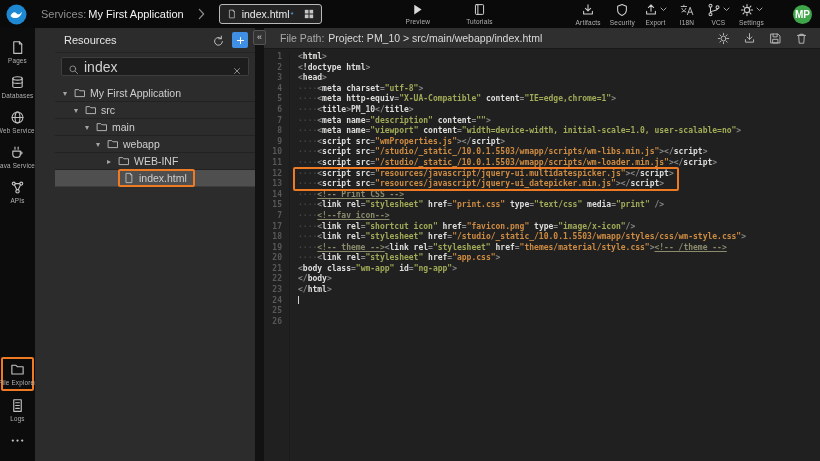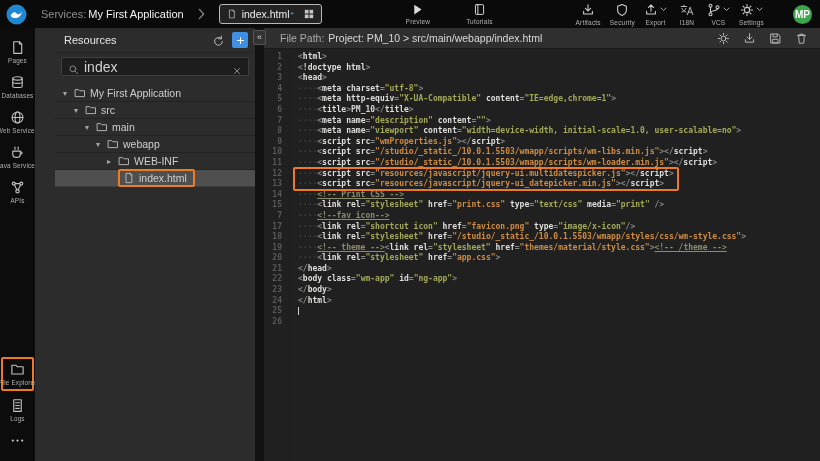--- a/index.html
+++ b/index.html
@@ -495,21 +495,20 @@
             <div class="code-line"><span class="ln"><span class="tok-w">····</span><span class="tok-p">&lt;</span><span class="tok-t">script</span><span class="tok-a"> src</span><span class="tok-p">=</span><span class="tok-u">"/studio/_static_/10.0.1.5503/wmapp/scripts/wm-loader.min.js"</span><span class="tok-p">&gt;&lt;/</span><span class="tok-t">script</span><span class="tok-p">&gt;</span></span></div>
             <div class="code-line"><span class="ln"><span class="tok-w">····</span><span class="tok-p">&lt;</span><span class="tok-t">script</span><span class="tok-a"> src</span><span class="tok-p">=</span><span class="tok-u">"resources/javascript/jquery-ui.multidatespicker.js"</span><span class="tok-p">&gt;&lt;/</span><span class="tok-t">script</span><span class="tok-p">&gt;</span></span></div>
             <div class="code-line"><span class="ln"><span class="tok-w">····</span><span class="tok-p">&lt;</span><span class="tok-t">script</span><span class="tok-a"> src</span><span class="tok-p">=</span><span class="tok-u">"resources/javascript/jquery-ui_datepicker.min.js"</span><span class="tok-p">&gt;&lt;/</span><span class="tok-t">script</span><span class="tok-p">&gt;</span></span></div>
             <div class="code-line"><span class="ln"><span class="tok-w">····</span><span class="tok-c">&lt;!-- Print CSS --&gt;</span></span></div>
             <div class="code-line"><span class="ln"><span class="tok-w">····</span><span class="tok-p">&lt;</span><span class="tok-t">link</span><span class="tok-a"> rel</span><span class="tok-p">=</span><span class="tok-s">"stylesheet"</span><span class="tok-a"> href</span><span class="tok-p">=</span><span class="tok-u">"print.css"</span><span class="tok-a"> type</span><span class="tok-p">=</span><span class="tok-s">"text/css"</span><span class="tok-a"> media</span><span class="tok-p">=</span><span class="tok-s">"print"</span><span class="tok-p"> /&gt;</span></span></div>
             <div class="code-line"><span class="ln"><span class="tok-w">····</span><span class="tok-c">&lt;!--fav icon--&gt;</span></span></div>
             <div class="code-line"><span class="ln"><span class="tok-w">····</span><span class="tok-p">&lt;</span><span class="tok-t">link</span><span class="tok-a"> rel</span><span class="tok-p">=</span><span class="tok-s">"shortcut icon"</span><span class="tok-a"> href</span><span class="tok-p">=</span><span class="tok-u">"favicon.png"</span><span class="tok-a"> type</span><span class="tok-p">=</span><span class="tok-s">"image/x-icon"</span><span class="tok-p">/&gt;</span></span></div>
             <div class="code-line"><span class="ln"><span class="tok-w">····</span><span class="tok-p">&lt;</span><span class="tok-t">link</span><span class="tok-a"> rel</span><span class="tok-p">=</span><span class="tok-s">"stylesheet"</span><span class="tok-a"> href</span><span class="tok-p">=</span><span class="tok-u">"/studio/_static_/10.0.1.5503/wmapp/styles/css/wm-style.css"</span><span class="tok-p">&gt;</span></span></div>
             <div class="code-line"><span class="ln"><span class="tok-w">····</span><span class="tok-c">&lt;!-- theme --&gt;</span><span class="tok-p">&lt;</span><span class="tok-t">link</span><span class="tok-a"> rel</span><span class="tok-p">=</span><span class="tok-s">"stylesheet"</span><span class="tok-a"> href</span><span class="tok-p">=</span><span class="tok-u">"themes/material/style.css"</span><span class="tok-p">&gt;</span><span class="tok-c">&lt;!-- /theme --&gt;</span></span></div>
             <div class="code-line"><span class="ln"><span class="tok-w">····</span><span class="tok-p">&lt;</span><span class="tok-t">link</span><span class="tok-a"> rel</span><span class="tok-p">=</span><span class="tok-s">"stylesheet"</span><span class="tok-a"> href</span><span class="tok-p">=</span><span class="tok-u">"app.css"</span><span class="tok-p">&gt;</span></span></div>
-            <div class="code-line"><span class="ln"><span class="tok-p">&lt;/</span><span class="tok-t">head</span><span class="tok-p">&gt;</span></span></div>
             <div class="code-line"><span class="ln"><span class="tok-p">&lt;</span><span class="tok-t">body</span><span class="tok-a"> class</span><span class="tok-p">=</span><span class="tok-s">"wm-app"</span><span class="tok-a"> id</span><span class="tok-p">=</span><span class="tok-s">"ng-app"</span><span class="tok-p">&gt;</span></span></div>
             <div class="code-line"><span class="ln"><span class="tok-p">&lt;/</span><span class="tok-t">body</span><span class="tok-p">&gt;</span></span></div>
             <div class="code-line"><span class="ln"><span class="tok-p">&lt;/</span><span class="tok-t">html</span><span class="tok-p">&gt;</span></span></div>
             <div class="code-line"><span class="ln"><span class="cursor"></span></span></div>
             <div class="orange-box" style="top: 115px; left: 3px; width: 386px; height: 24px;"></div>
           </div>
       </div>
     </section>
   </div>
 </div>

